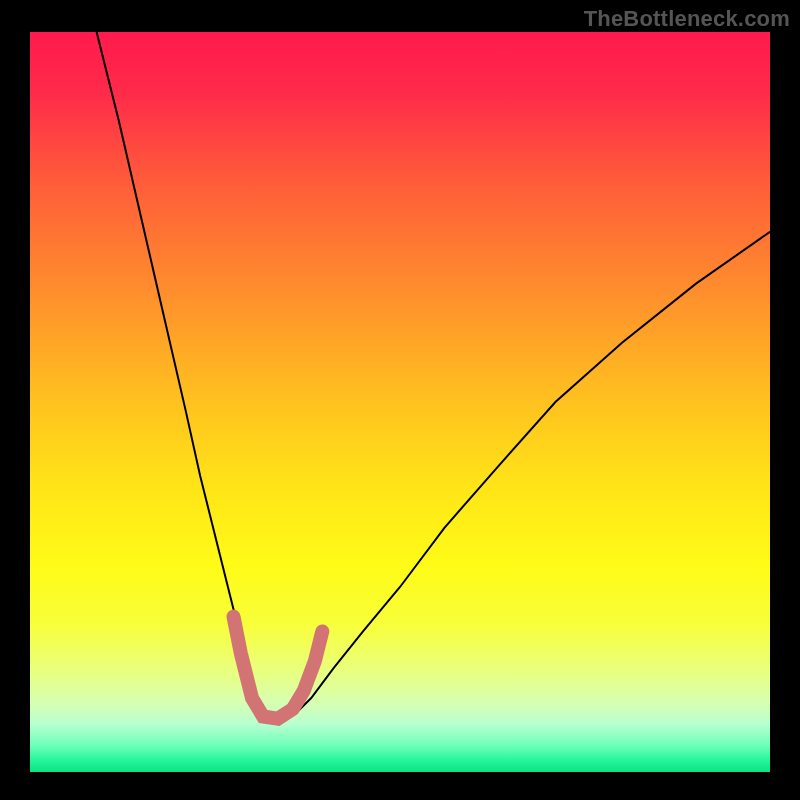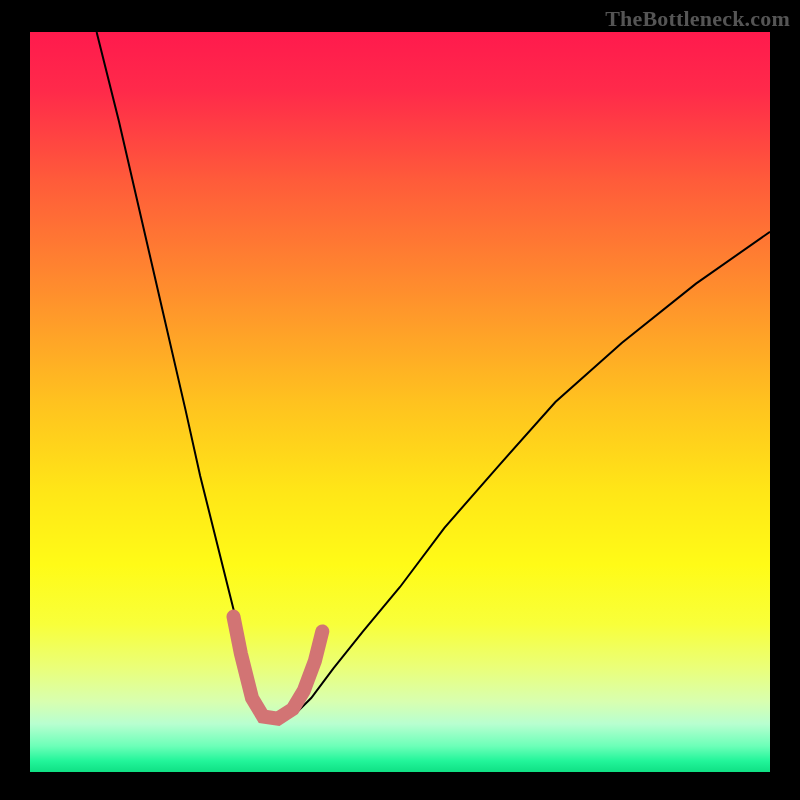--- a/index.html
+++ b/index.html
@@ -7,21 +7,21 @@
   .frame {
     position: relative;
     width: 800px;
     height: 800px;
     background: #000;
   }
   .watermark {
     position: absolute;
     top: 6px;
     right: 10px;
-    font-family: Liberation Serif, serif;
+    font-family: Liberation Sans, sans-serif;
     font-size: 22px;
     font-weight: 600;
     color: #555;
     letter-spacing: 0.2px;
     user-select: none;
     margin-left: 20px;
   }
   .plot {
     position: absolute;
     left: 30px;

